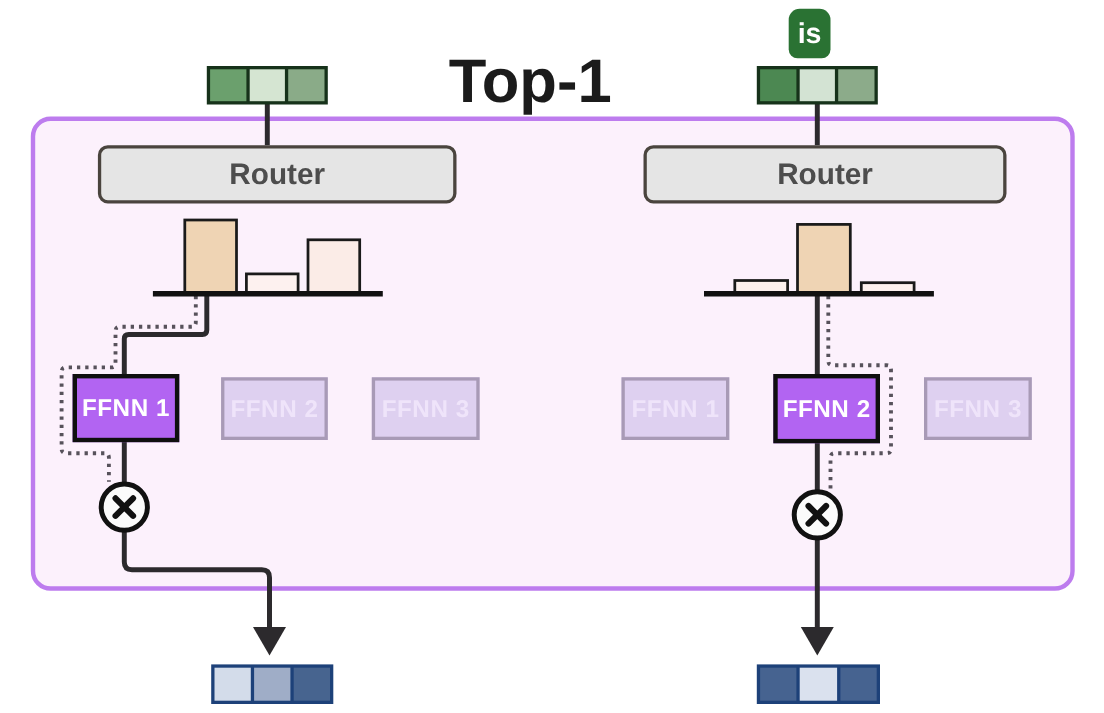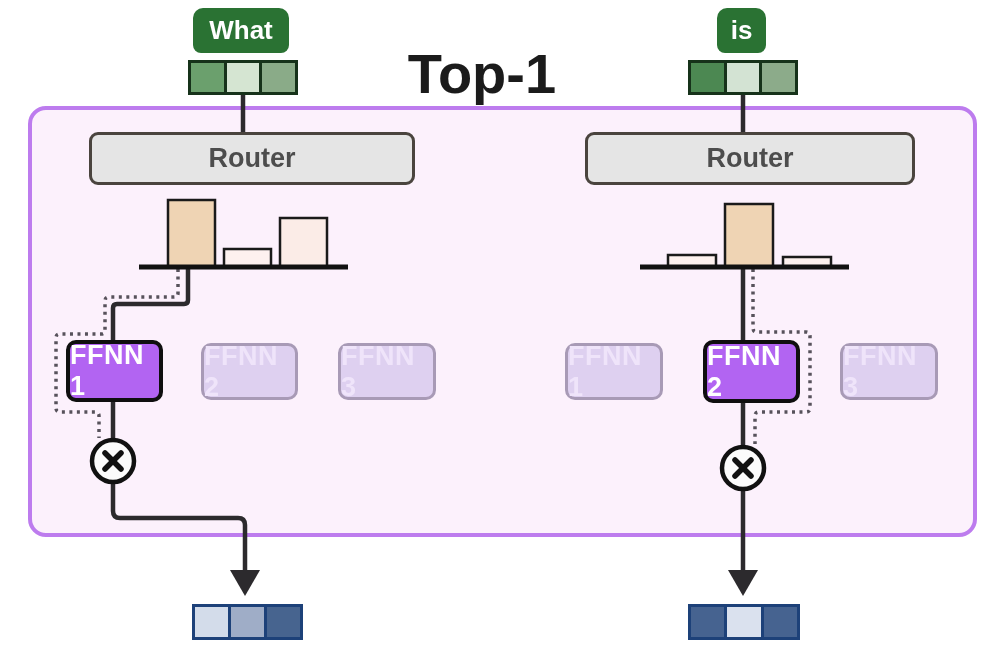--- a/index.html
+++ b/index.html
@@ -28,21 +28,21 @@
   .output{background:#1d4179;}
   
   .router{
     background:#e5e5e5;border:3px solid #4a443e;border-radius:9px;
     color:#4d4d4d;font-weight:700;font-size:27px;
     display:flex;align-items:center;justify-content:center;z-index:2;
     box-sizing:border-box;
   }
   
   .expert{
-    border-radius:10px;font-weight:700;font-size:27px;
+    border-radius:0;font-weight:700;font-size:22px;
     display:flex;align-items:center;justify-content:center;z-index:2;
     box-sizing:border-box;letter-spacing:0.5px;
   }
   .expert.active{background:#b264f2;border:4px solid #0f0f0f;color:#ffffff;}
   .expert.inactive{background:#ded0f0;border:3px solid #a89ab6;color:#efe4fa;}
   
   .title{
     left:322px;top:48px;width:320px;height:50px;z-index:2;
     display:flex;align-items:center;justify-content:center;
     font-size:56px;color:#1b1b1b;white-space:pre;
@@ -101,22 +101,21 @@
       <circle cx="743" cy="468" r="21" fill="#fbfbfb" stroke="#111111" stroke-width="4.5"></circle>
       <g stroke="#111111" stroke-width="5.5" stroke-linecap="round">
         <line x1="735" y1="460" x2="751" y2="476"></line>
         <line x1="751" y1="460" x2="735" y2="476"></line>
       </g>
     </g>
   </svg>
 
   <div class="abs title"><span class="hl">Top-1</span></div>
 
-  <div class="abs token-label" style="left:193px;top:8px;width:96px;height:45px;">What</div>
-  <div class="abs token-label" style="left:717px;top:8px;width:49px;height:45px;">is</div>
+  <div class="abs token-label" style="left:717px;top:8px;width:38px;height:45px;">is</div>
 
   <div class="abs vecbox embedding layer" style="left:188px;top:60px;width:110px;height:35px;">
       <div class="cell" style="background: rgb(107, 160, 109);"></div>
       <div class="cell" style="background: rgb(213, 229, 210);"></div>
       <div class="cell" style="background: rgb(138, 171, 136);"></div>
     </div>
   <div class="abs vecbox embedding layer" style="left:688px;top:60px;width:110px;height:35px;">
       <div class="cell" style="background: rgb(76, 136, 82);"></div>
       <div class="cell" style="background: rgb(211, 227, 211);"></div>
       <div class="cell" style="background: rgb(140, 171, 138);"></div>

